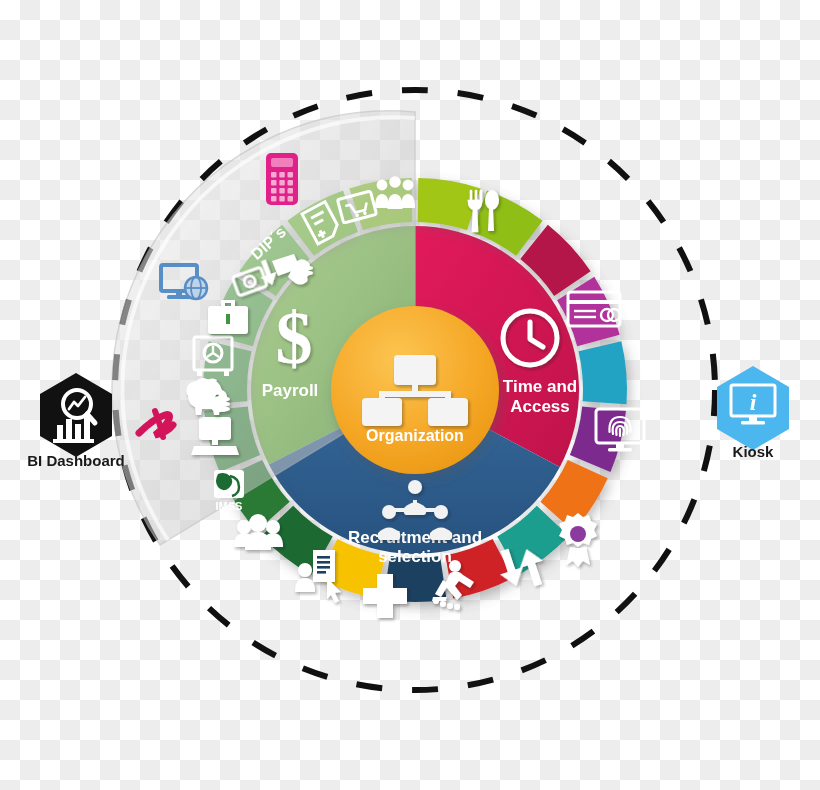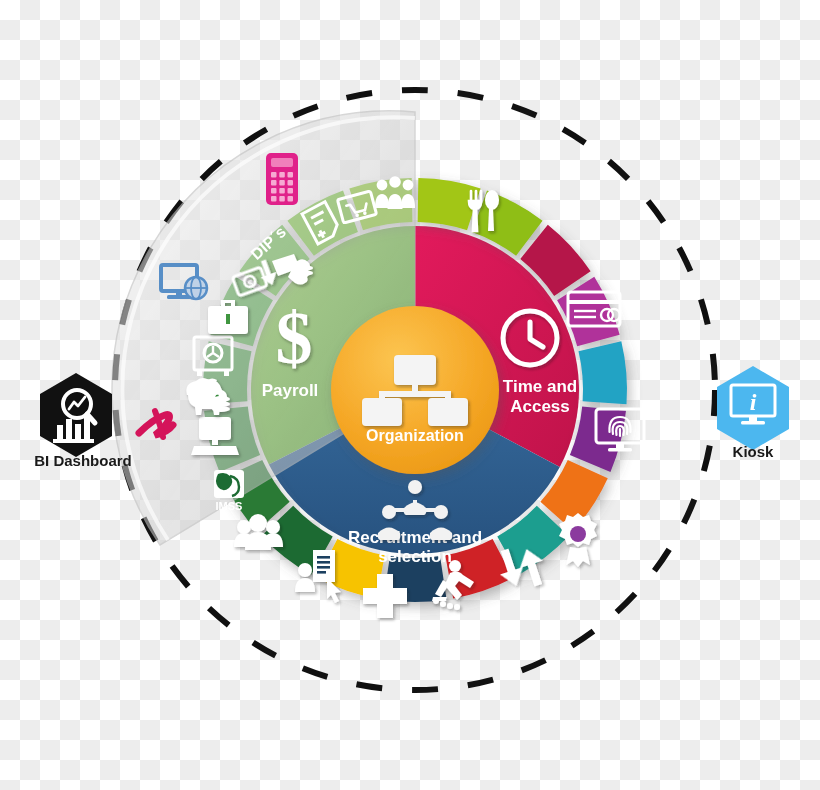--- a/index.html
+++ b/index.html
@@ -20,21 +20,21 @@
     font-family:"Liberation Sans","DejaVu Sans",sans-serif;
     text-anchor:middle;
   }
   .quad-label{font-size:17px;}
   .center-label{font-size:16px;}
   .badge-label{
     position:absolute;text-align:center;width:150px;
     font-size:15px;font-weight:bold;color:#1a1a1a;
     font-family:"Liberation Sans","DejaVu Sans",sans-serif;
   }
-  #bi-badge-label{left:8px;top:452px;}
+  #bi-badge-label{left:1px;top:452px;}
   #kiosk-badge-label{left:678px;top:443px;}
 </style>
 </head>
 <body>
 
 <div id="stage">
 
 <svg id="wheel" viewBox="0 0 820 790">
   <defs>
     <radialGradient id="gCenter" cx="40%" cy="32%" r="78%">

